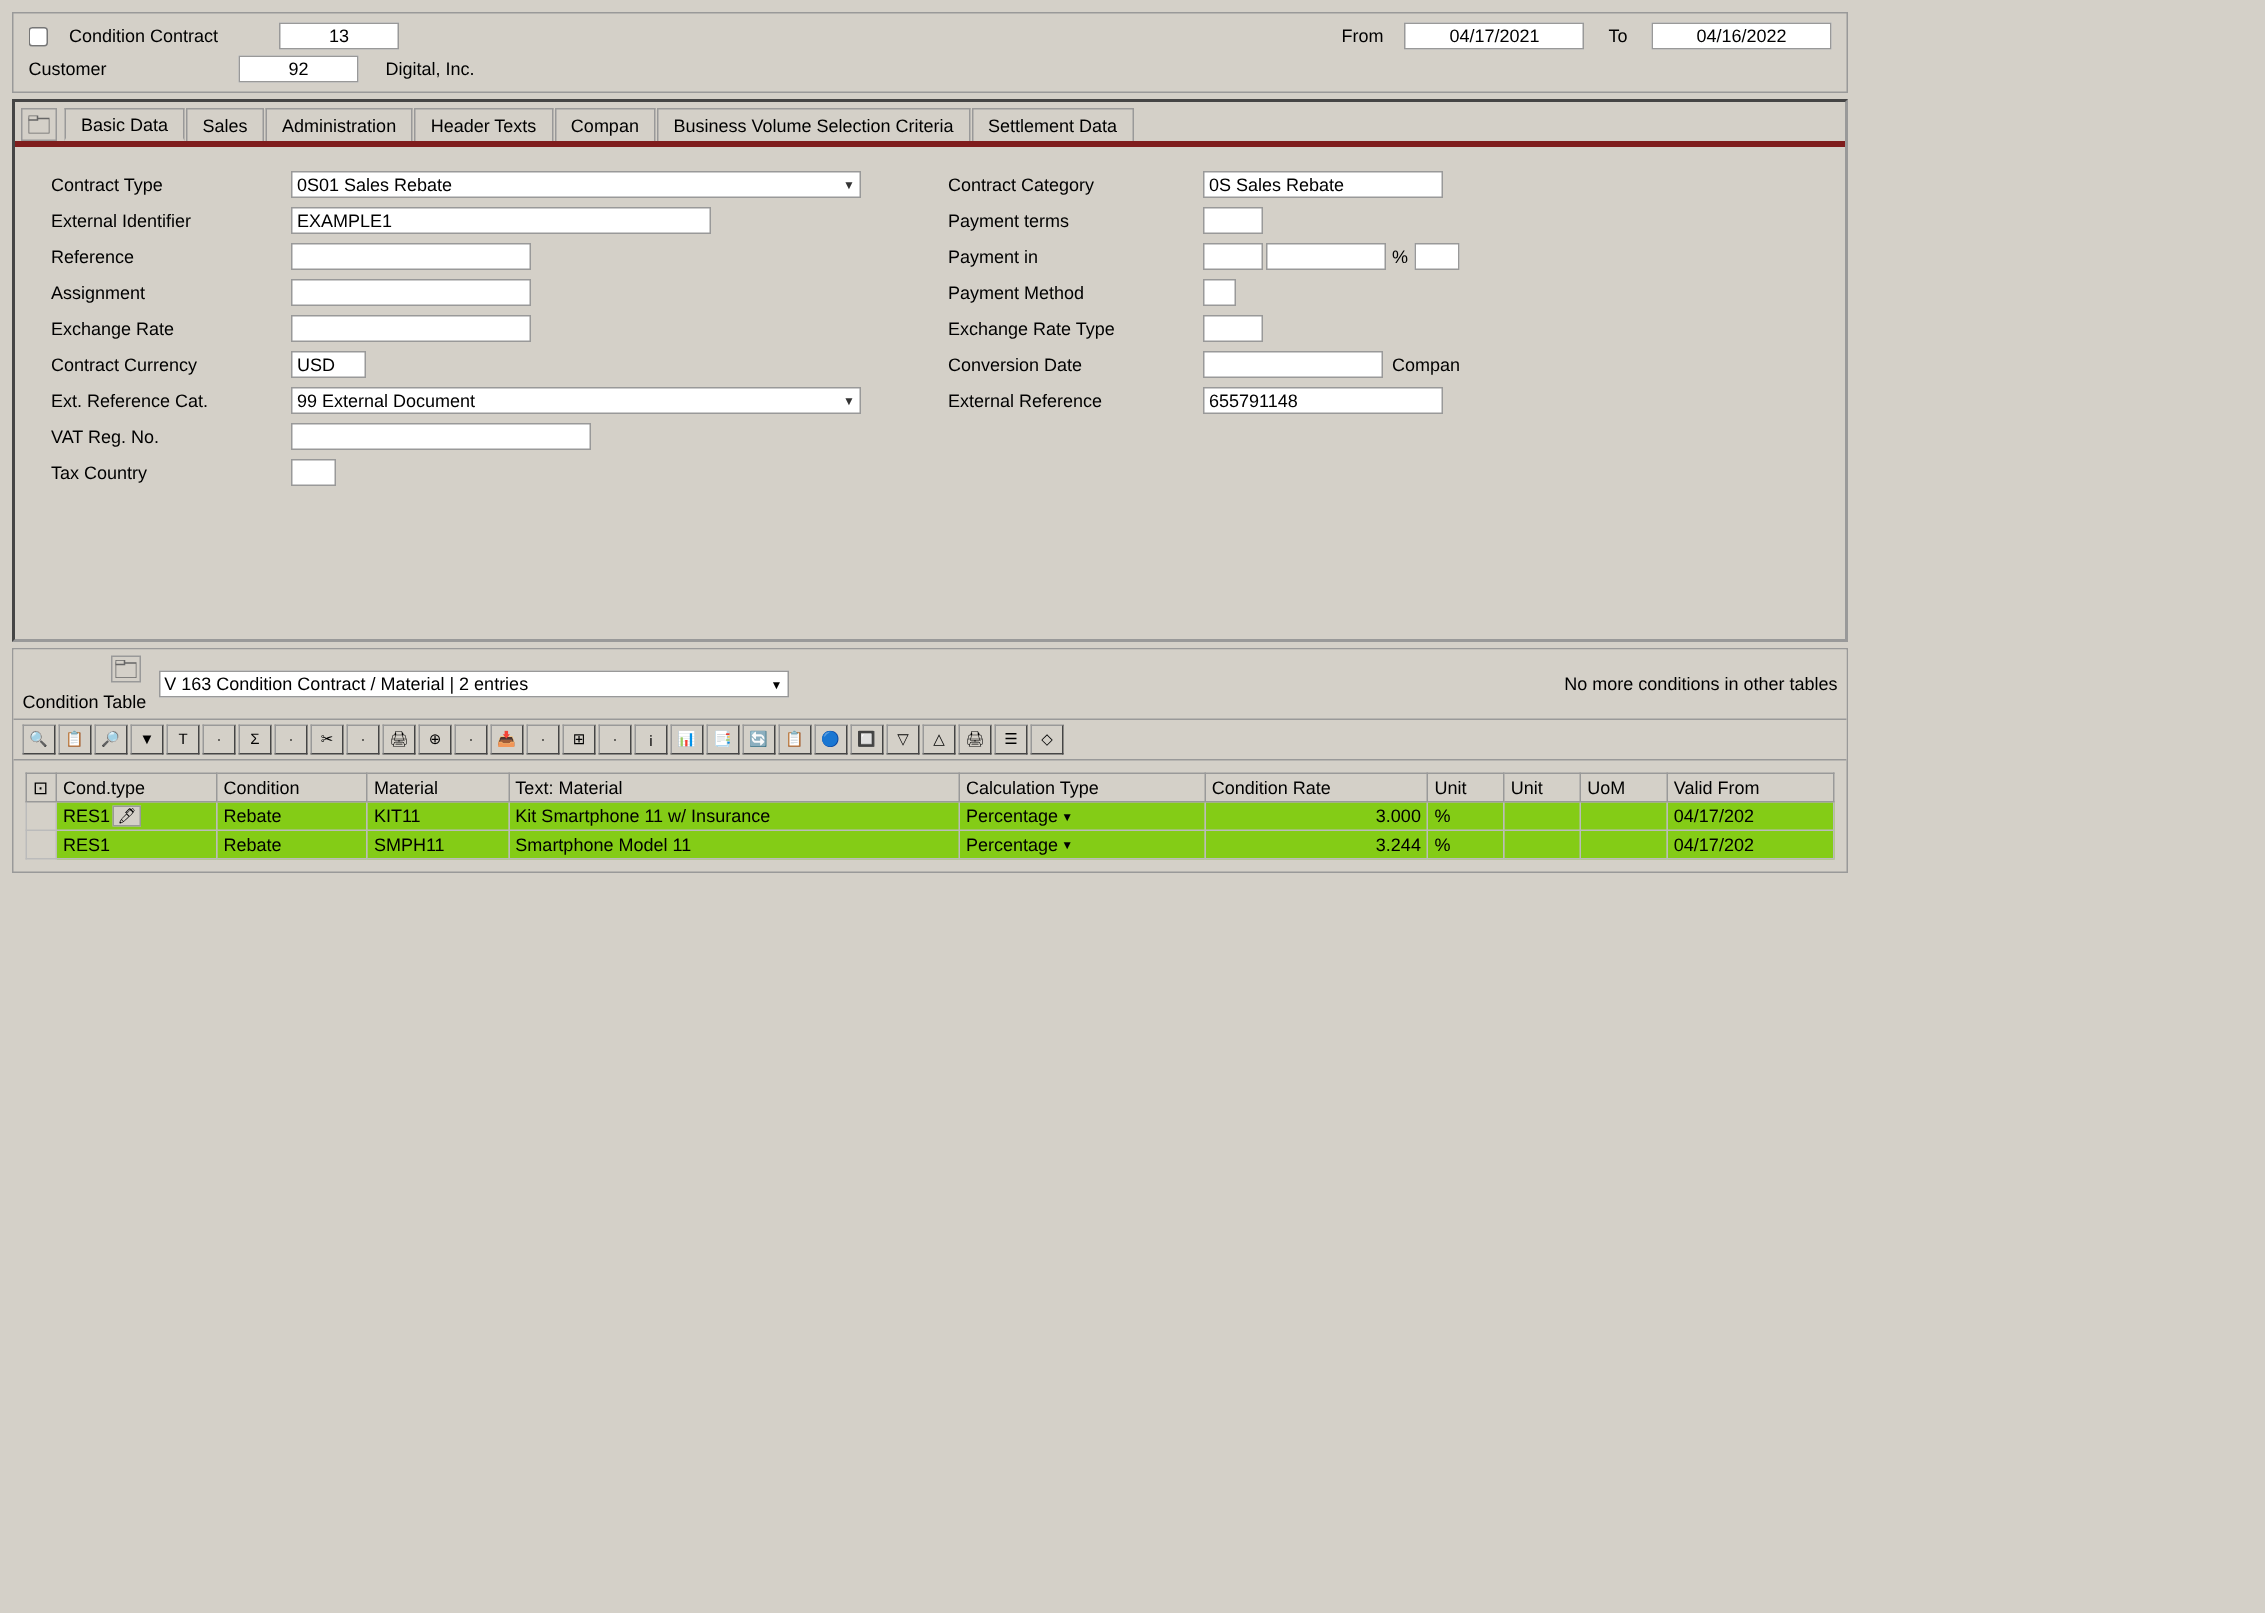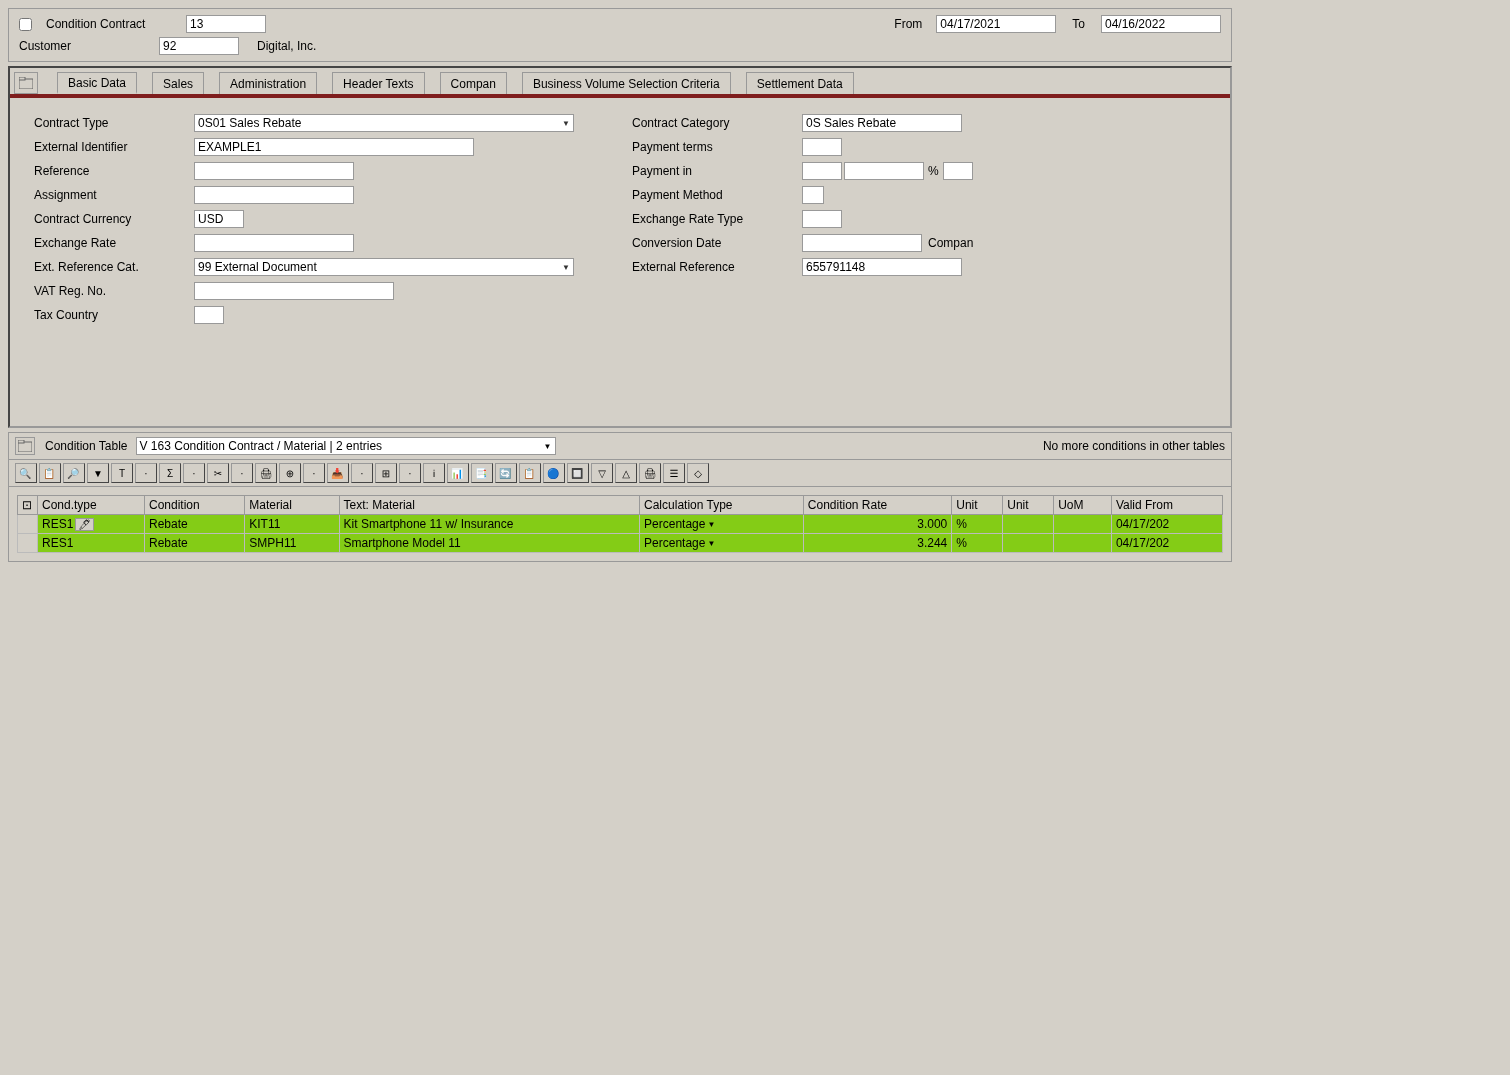--- a/index.html
+++ b/index.html
@@ -32,36 +32,37 @@
     .field-label {
       font-size: 12px;
       min-width: 130px;
     }
     .input-box {
       border: 1px solid #999;
       background: #fff;
       padding: 1px 3px;
       font-size: 12px;
       height: 18px;
+      text-align: center;
     }
     .input-box-sm { width: 80px; }
     .input-box-md { width: 120px; }
 
     
     .tab-section {
       border: 2px inset #999;
       background: #d4d0c8;
       margin-bottom: 4px;
     }
     .tab-bar {
       display: flex;
       align-items: flex-end;
       background: #d4d0c8;
       padding: 4px 4px 0 4px;
-      gap: 15px;
+      gap: 1px;
     }
     .folder-icon-btn {
       border: 1px solid #999;
       background: #d4d0c8;
       width: 24px;
       height: 22px;
       display: flex;
       align-items: center;
       justify-content: center;
       cursor: pointer;
@@ -310,27 +311,27 @@
             <span class="form-label">Reference</span>
             <input class="input-field" style="width: 160px;" type="text">
           </div>
 
           <div class="form-row">
             <span class="form-label">Assignment</span>
             <input class="input-field" style="width: 160px;" type="text">
           </div>
 
           <div class="form-row">
+            <span class="form-label">Exchange Rate</span>
+            <input class="input-field" style="width: 160px;" type="text">
+          </div>
+
+          <div class="form-row">
             <span class="form-label">Contract Currency</span>
             <input class="input-field" style="width: 50px;" type="text" value="USD">
-          </div>
-
-          <div class="form-row">
-            <span class="form-label">Exchange Rate</span>
-            <input class="input-field" style="width: 160px;" type="text">
           </div>
 
           <div class="form-row">
             <span class="form-label">Ext. Reference Cat.</span>
             <div class="dropdown-btn dropdown-wide">
               <span>99 External Document</span>
               <span class="dropdown-arrow">▼</span>
             </div>
           </div>
 
@@ -390,21 +391,21 @@
         </div>
       </div>
 
       <div style="height: 80px;"></div>
     </div>
   </div>
 
   <div class="condition-section">
 
     <div class="condition-header-bar">
-      <div style="display:flex;align-items:center;gap:6px;">
+      <div style="display:flex;align-items:flex-end;gap:6px;flex-direction:column;">
         <div class="folder-icon-btn" style="width:20px;height:18px;">
           <svg width="14" height="12" viewBox="0 0 14 12">
               <rect x="0" y="2" width="14" height="10" fill="#d4d0c8" stroke="#666"></rect>
               <rect x="0" y="0" width="6" height="3" fill="#d4d0c8" stroke="#666"></rect>
             </svg>
         </div>
         <span class="condition-table-label">Condition Table</span>
       </div>
       <div class="condition-table-dropdown">
         <span>V 163 Condition Contract / Material  |  2  entries</span>

